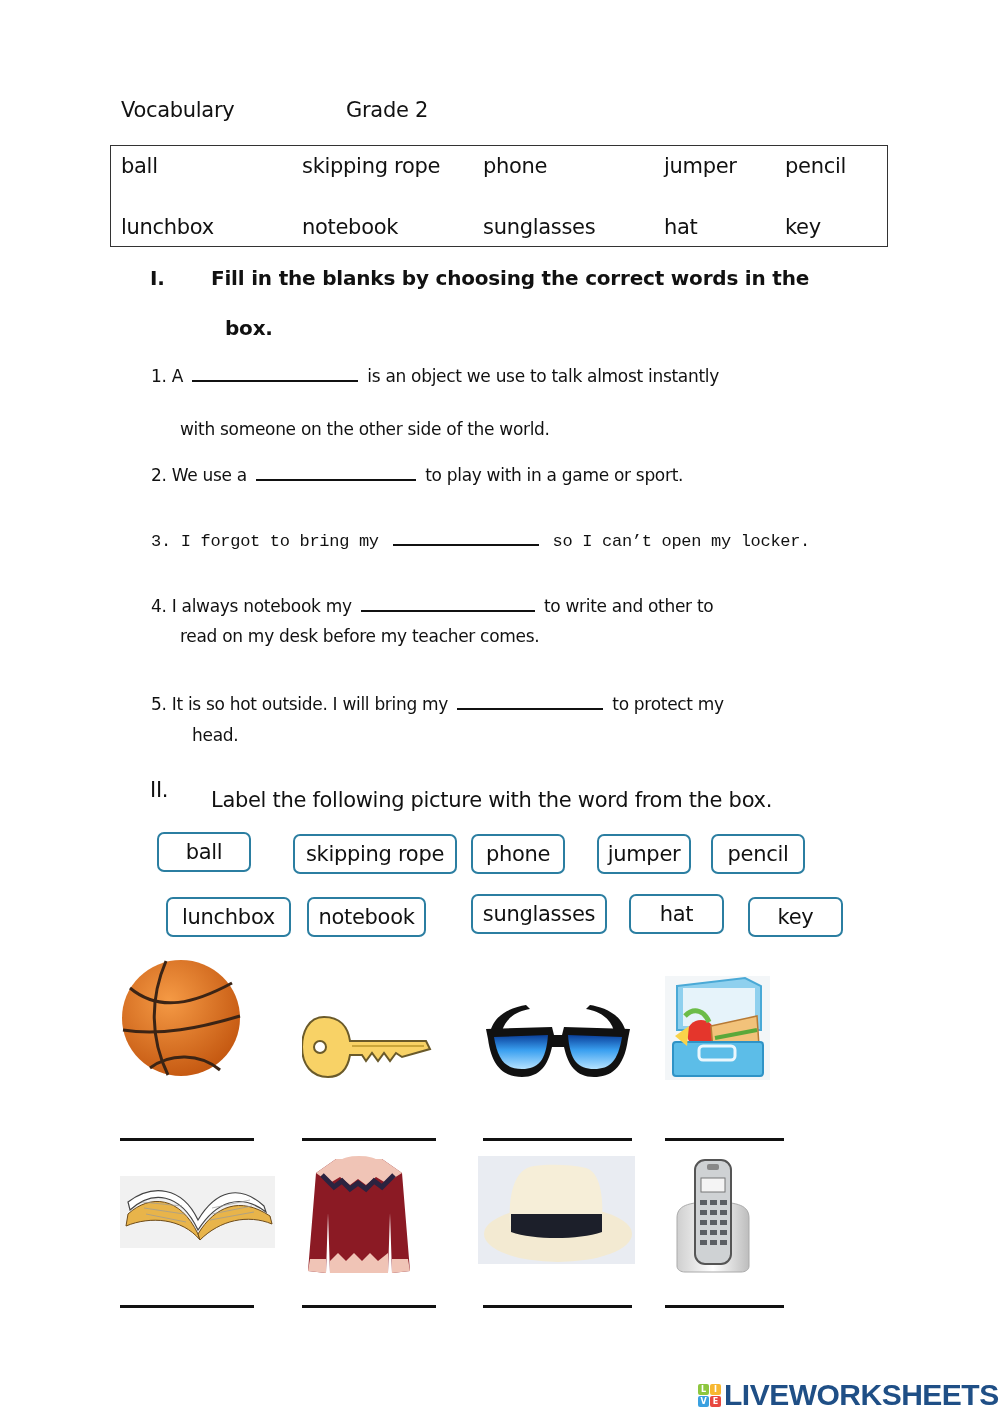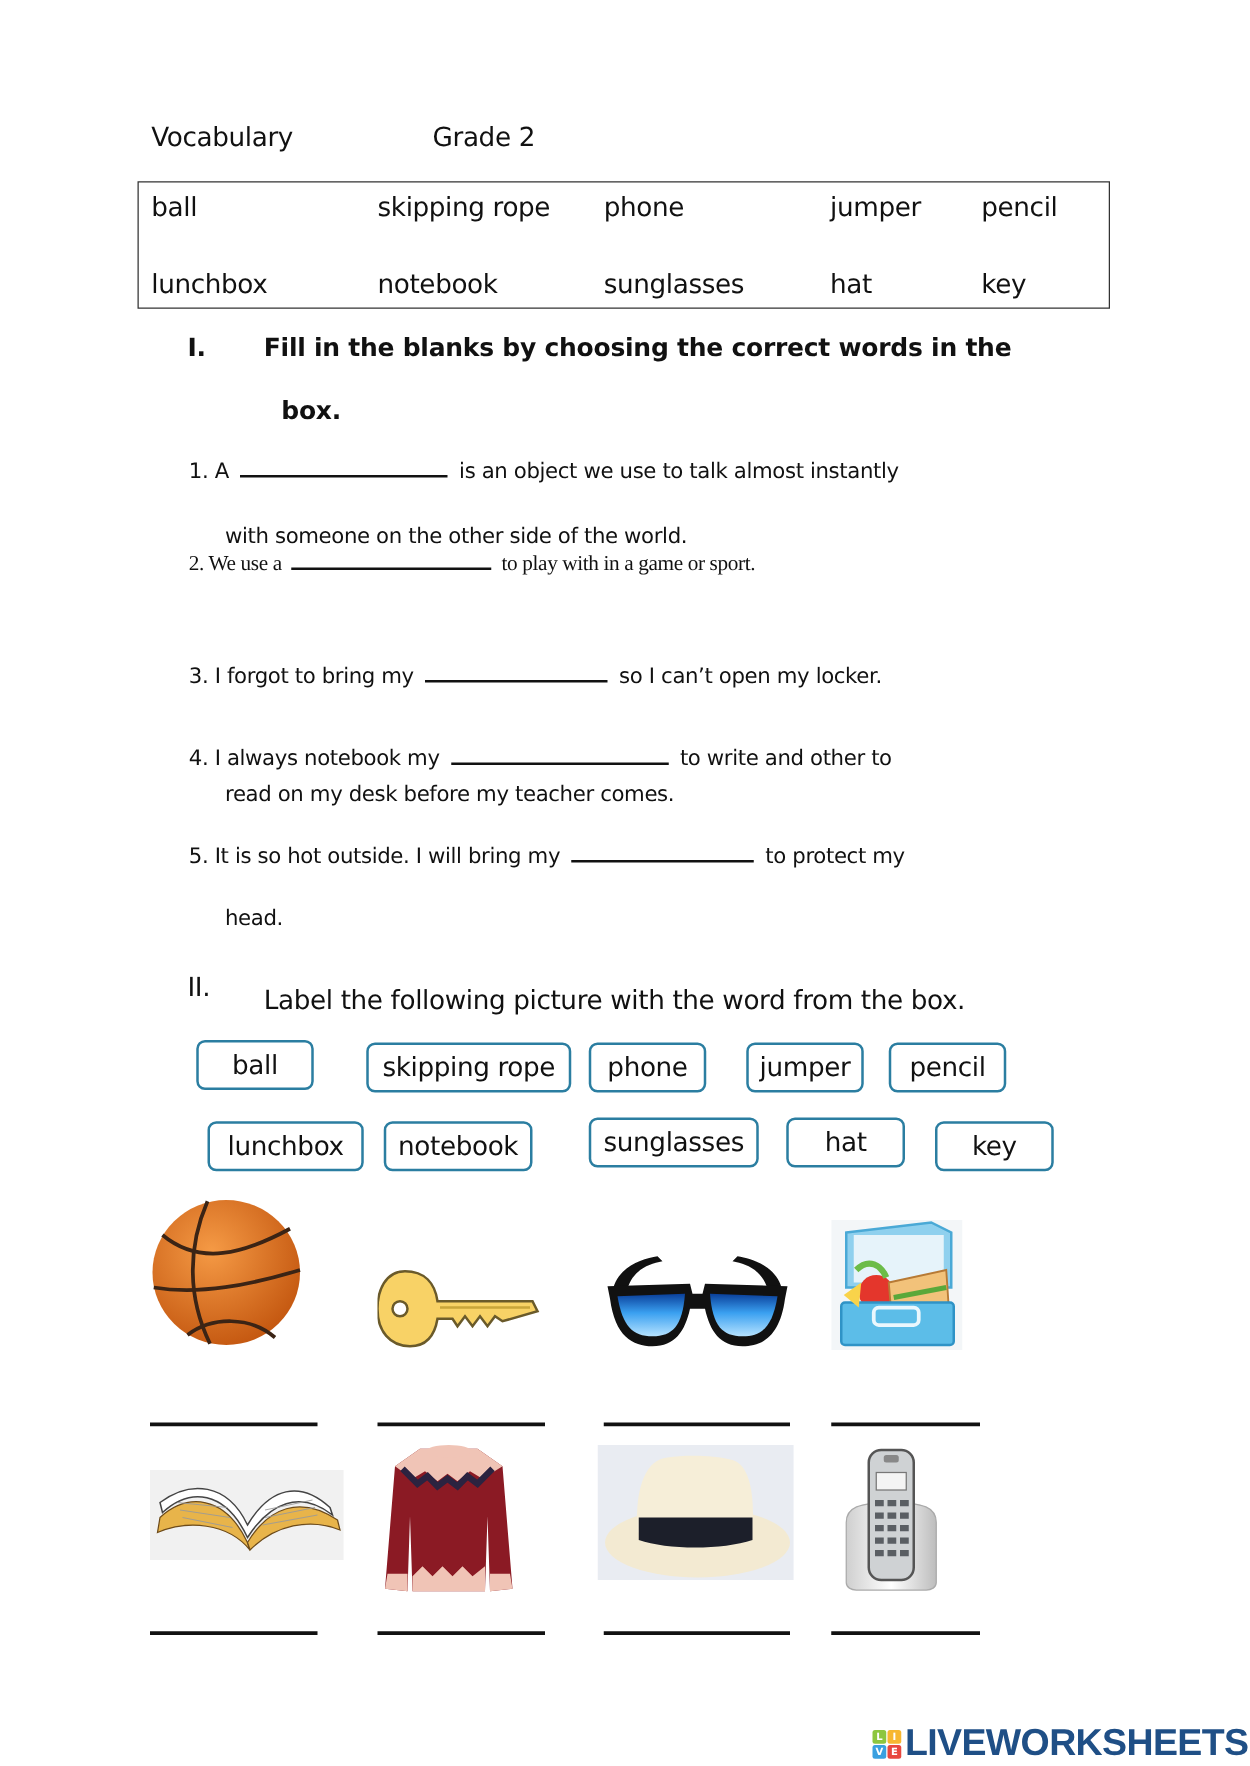--- a/index.html
+++ b/index.html
@@ -45,49 +45,49 @@
 <div class="abs section-title" style="left:225px; top:316px;">box.</div>
 
 <div class="abs q-line" style="left:151px; top:364px;">
   <span>1.</span>
   <span>A</span>
   <span class="blank" style="width:166px;"></span>
   <span>is an object we use to talk almost instantly</span>
 </div>
 <div class="abs q-line" style="left:180px; top:419px;">with someone on the other side of the world.</div>
 
-<div class="abs q-line" style="left:151px; top:438px;font-family:Liberation Serif, serif;">
+<div class="abs q-line" style="left:151px; top:463px;">
   <span>2.</span>
   <span>We use a</span>
   <span class="blank" style="width:160px;"></span>
   <span>to play with in a game or sport.</span>
 </div>
 
-<div class="abs q-line" style="left:151px; top:528px;">
+<div class="abs q-line" style="left:151px; top:528px;font-family:Liberation Mono, monospace;">
   <span>3.</span>
   <span>I forgot to bring my</span>
   <span class="blank" style="width:146px;"></span>
   <span>so I can’t open my locker.</span>
 </div>
 
 <div class="abs q-line" style="left:151px; top:594px;">
   <span>4.</span>
   <span>I always notebook my</span>
   <span class="blank" style="width:174px;"></span>
   <span>to write and other to</span>
 </div>
 <div class="abs q-line" style="left:180px; top:626px;">read on my desk before my teacher comes.</div>
 
-<div class="abs q-line" style="left:151px; top:672px;">
+<div class="abs q-line" style="left:151px; top:692px;">
   <span>5.</span>
   <span>It is so hot outside. I will bring my</span>
   <span class="blank" style="width:146px;"></span>
   <span>to protect my</span>
 </div>
-<div class="abs q-line" style="left:180px; top:725px;">head.</div>
+<div class="abs q-line" style="left:192px; top:725px;">head.</div>
 
 <div class="abs txt" style="left:150px; top:780px;">II.</div>
 <div class="abs txt" style="left:211px; top:790px;">Label the following picture with the word from the box.</div>
 
 <div class="word-chip" style="left:157px; top:832px; width:94px;">ball</div>
 <div class="word-chip" style="left:293px; top:834px; width:164px;">skipping rope</div>
 <div class="word-chip" style="left:471px; top:834px; width:94px;">phone</div>
 <div class="word-chip" style="left:597px; top:834px; width:94px;">jumper</div>
 <div class="word-chip" style="left:711px; top:834px; width:94px;">pencil</div>
 

